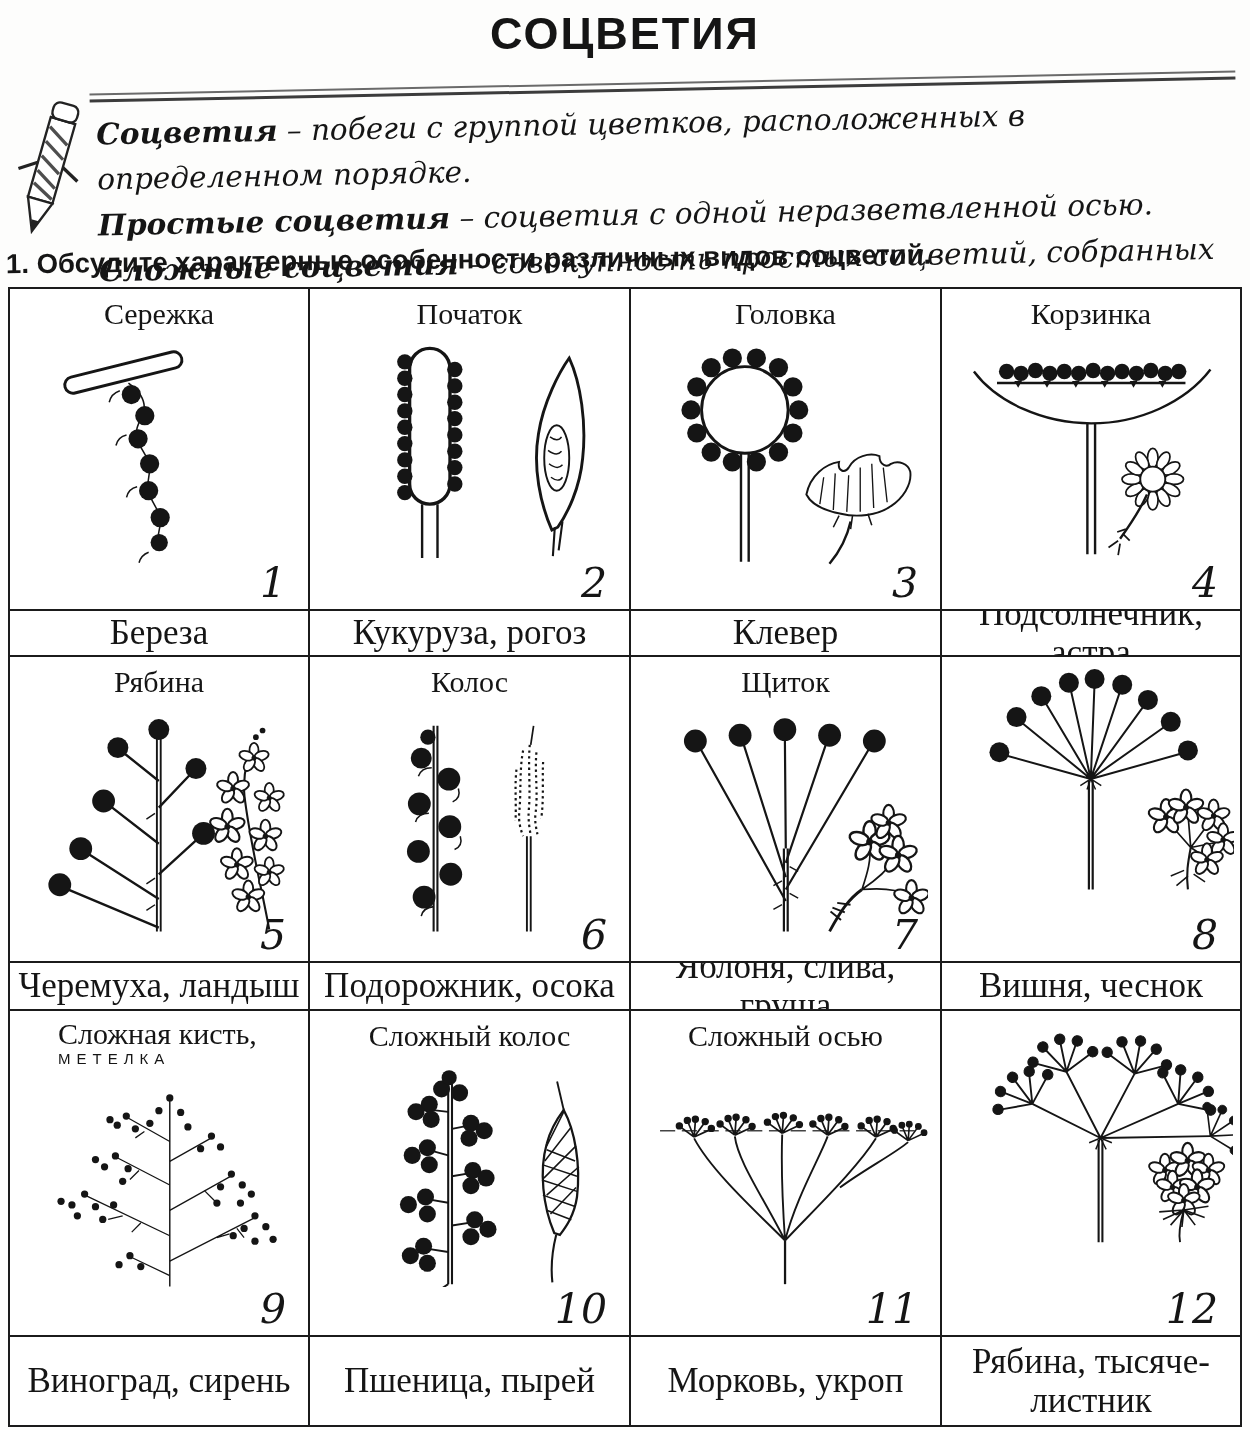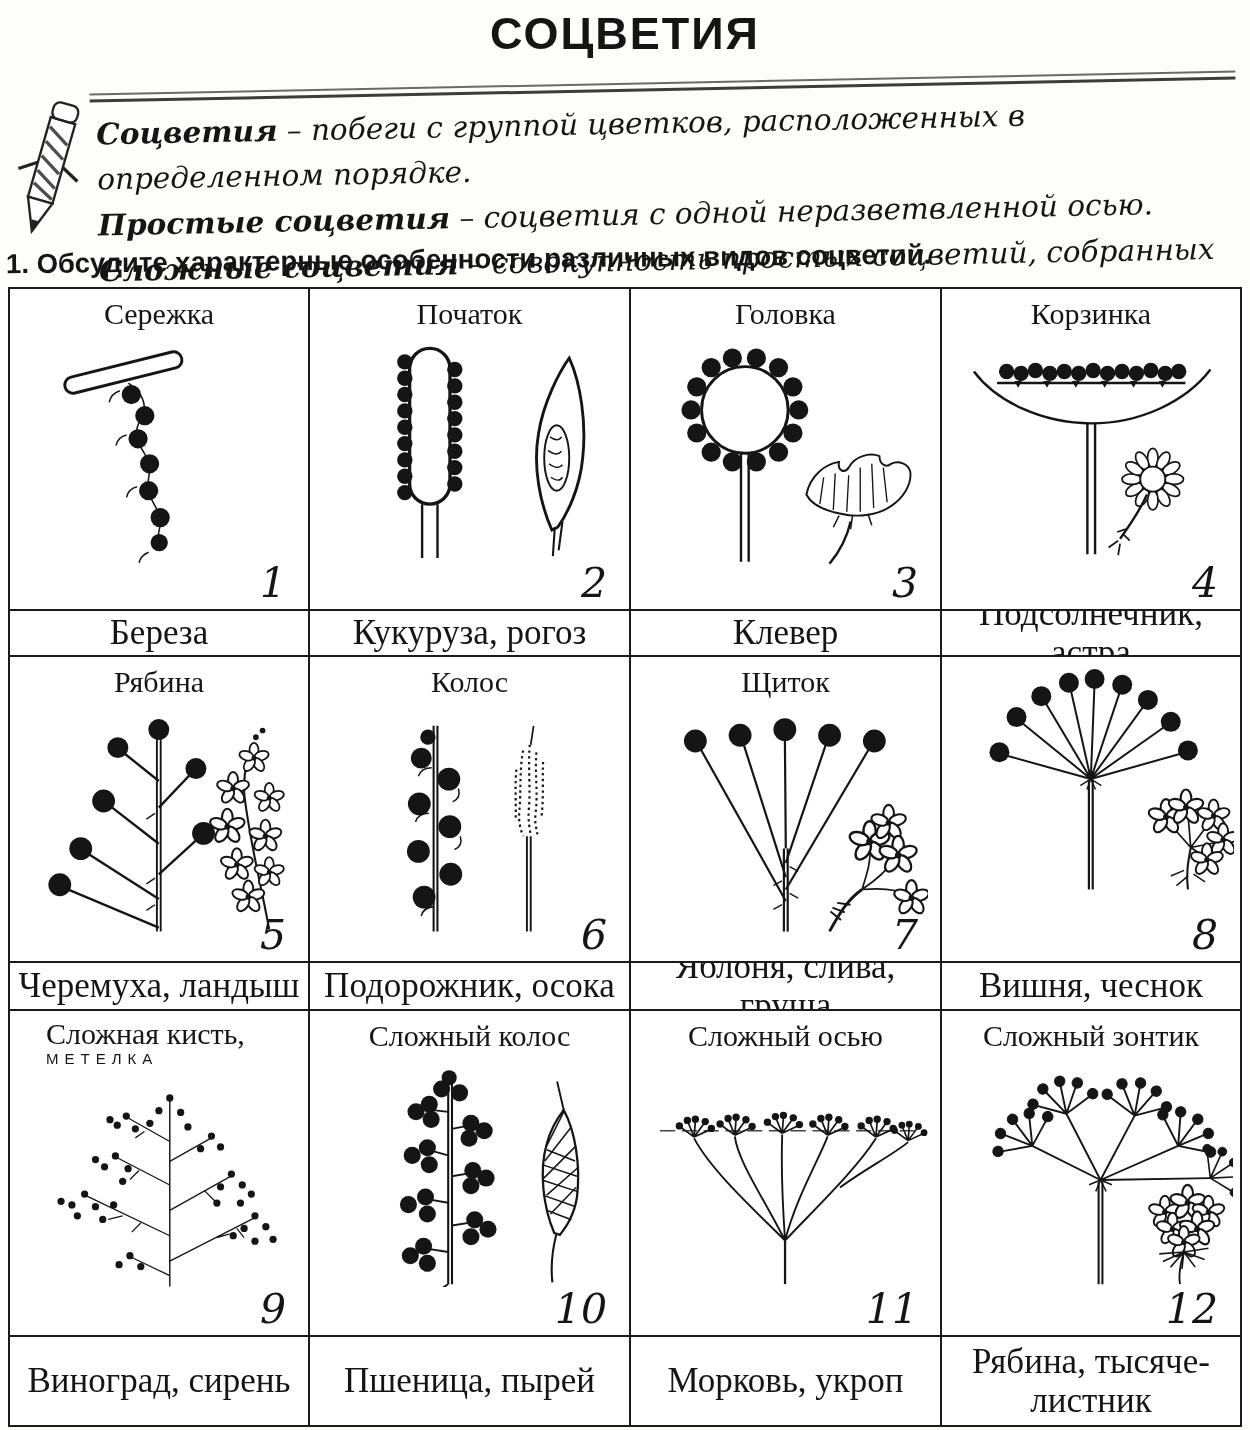--- a/index.html
+++ b/index.html
@@ -19,21 +19,21 @@
         font-weight:bold;font-size:27.5px;transform:rotate(-0.6deg);width:1000px}
   .tbl{position:absolute;top:287px;left:8px;display:grid;
        grid-template-columns:300px 321px 311px 298px;
        grid-template-rows:322px 46px 306px 48px 326px 88px;
        border:2.4px solid #1b1b1b;background:#7f1d1d}
   .cell{position:relative;overflow:hidden;background:#fff;
         border-right:2.2px solid #1b1b1b;border-bottom:2.2px solid #1b1b1b}
   .cell:nth-child(4n){border-right:none}
   .cell:nth-child(n+21){border-bottom:none}
   .hdr{font-size:30px;text-align:center;padding-top:8px;line-height:1.12}
-  .hdr.h9{text-align:left;padding-left:36px;padding-top:6px}
+  .hdr.h9{text-align:left;padding-left:48px;padding-top:6px}
   .hand{display:block;font-family:Liberation Sans, sans-serif;font-size:15px;letter-spacing:6px}
   .num{position:absolute;right:22px;bottom:2px;font-family:"DejaVu Serif",serif;
        font-style:italic;font-size:41px}
   .lbl{display:flex;align-items:center;justify-content:center;text-align:center;
        font-size:35px;line-height:1.12;white-space:pre-line;padding:1px 2px}
   .fig{display:block;margin:2px auto 0}
 </style>
 </head>
 <body>
 
@@ -469,21 +469,20 @@
         <use href="#um" transform="translate(147,80) scale(1.3)"></use>
         <use href="#um" transform="translate(195,82) scale(1.3)"></use>
         <use href="#um" transform="translate(246,84) scale(1.3)"></use>
         <use href="#um" transform="translate(280,88) scale(1.2)"></use>
       </g>
     </svg>
     <div class="num">11</div>
   </div>
 
   <div class="cell">
-    <div class="hdr">Сложный зонтик</div>
     <svg class="fig" viewBox="0 0 300 245" height="232">
       <g stroke="#151515">
         <path d="M158,134 L158,242 M162,134 L162,242" stroke-width="2.2" fill="none"></path>
         <path d="M160,132 L88,96 M160,132 L124,62 M160,132 L196,64 M160,132 L242,96 M160,132 L276,130" stroke-width="2" fill="none"></path>
         <path d="M160,132 l-12,5 M160,132 l12,5 M160,132 l-5,12 M160,132 l6,12" stroke-width="1.5" fill="none"></path>
         <use href="#um2" transform="translate(88,96) rotate(-35)"></use>
         <use href="#um2" transform="translate(124,62) rotate(-10)"></use>
         <use href="#um2" transform="translate(196,64) rotate(12)"></use>
         <use href="#um2" transform="translate(242,96) rotate(38)"></use>
         <use href="#um2" transform="translate(276,130) rotate(58) scale(.85)"></use>

